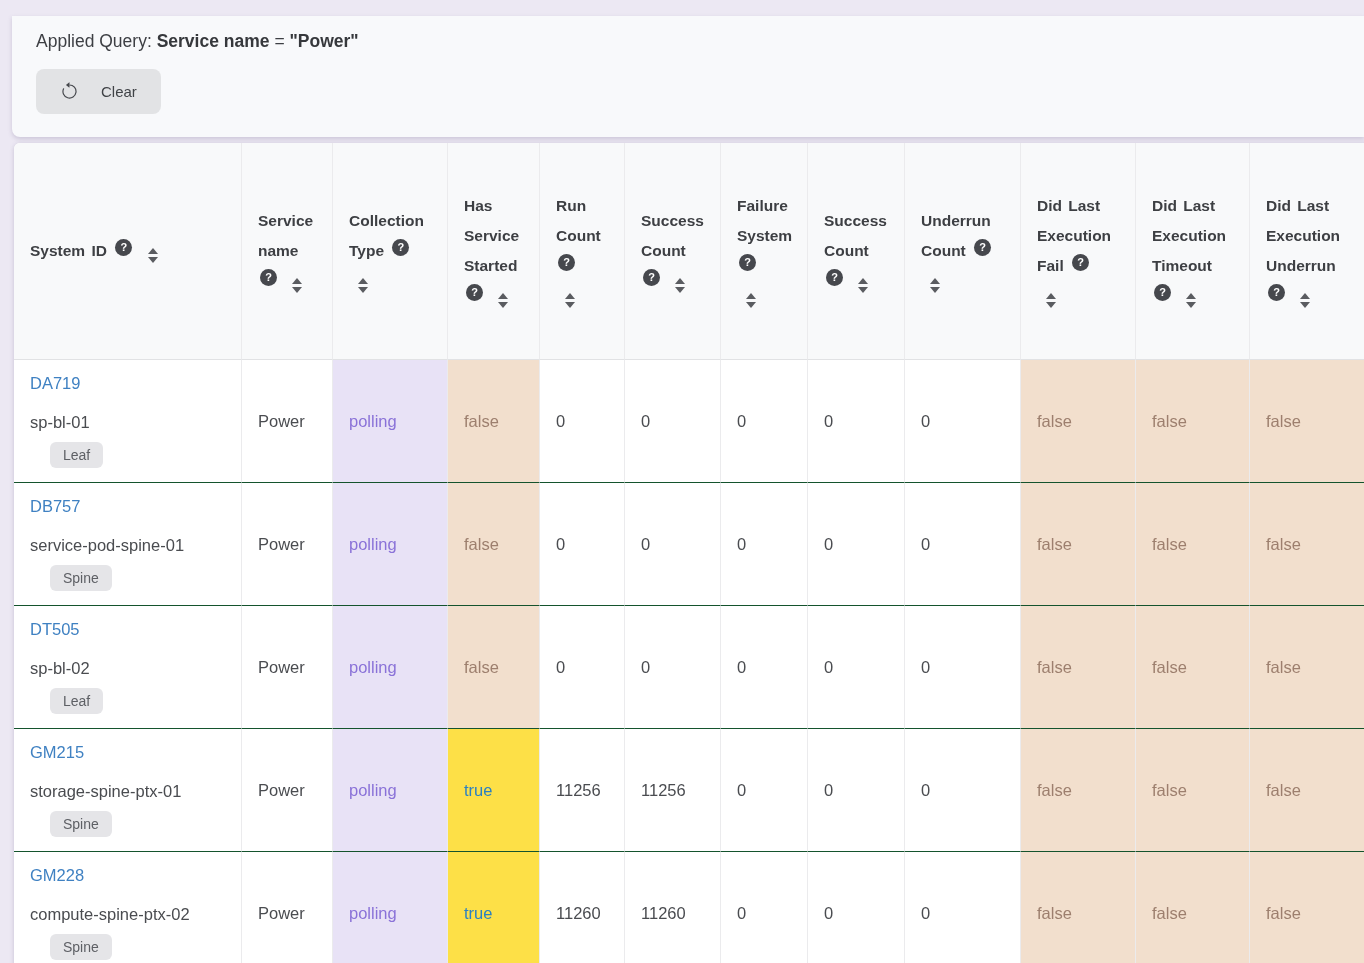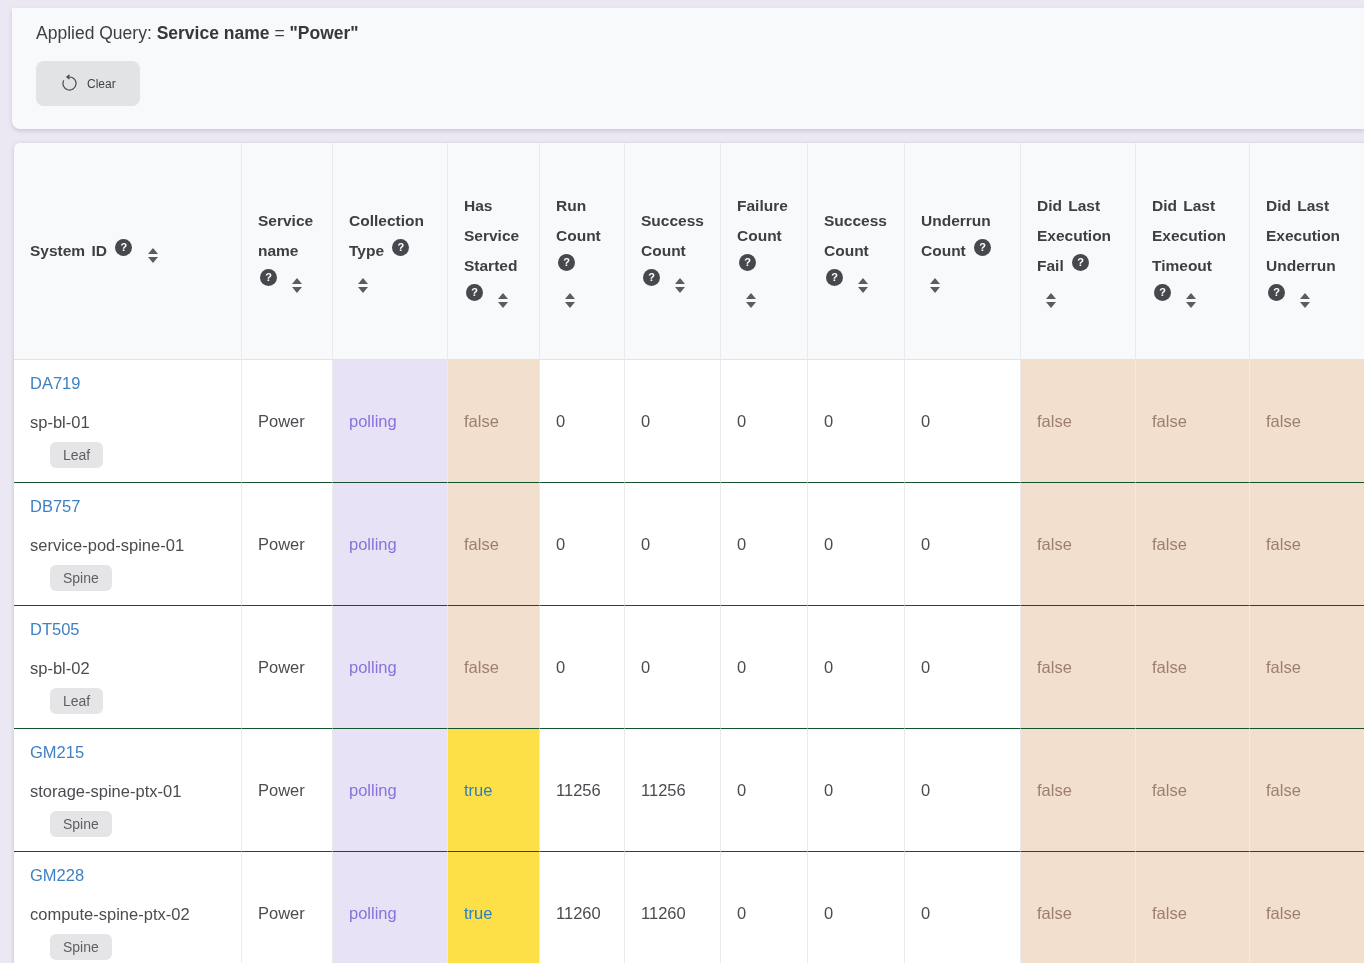--- a/index.html
+++ b/index.html
@@ -6,37 +6,37 @@
     margin:0;padding:0;
     width:1364px;height:963px;
     overflow:hidden;
     background:#ece8f3;
     font-family:"Liberation Sans",sans-serif;
     -webkit-font-smoothing:antialiased;
   }
 
   
   .banner{
-    position:absolute;left:12px;top:8px;
+    position:absolute;left:12px;top:16px;
     width:1352px;height:121px;
     background:#f8f9fb;
     border-radius:0 0 0 8px;
     box-shadow:0 2px 4px rgba(110,100,140,.25);
   }
   .query-line{
     padding:15px 0 0 24px;
     font-size:17.5px;color:#3d3f44;
   }
   .query-line b{font-weight:700;color:#36383c;}
   .clear-btn{
-    display:inline-flex;align-items:center;gap:8px;
+    display:inline-flex;align-items:center;gap:22px;
     margin:17px 0 0 24px;height:45px;padding:0 24px;
     background:#e2e3e5;border:none;border-radius:8px;
     font-family:"Liberation Sans",sans-serif;
-    font-size:12px;color:#404347;cursor:pointer;
+    font-size:15px;color:#404347;cursor:pointer;
   }
   .clear-btn svg{display:block;}
 
   
   .table-card{
     position:absolute;left:14px;top:143px;
     width:1360px;height:830px;
     background:#ffffff;
     border-radius:6px 0 0 0;
     box-shadow:0 1px 4px rgba(110,100,140,.3);
@@ -155,21 +155,21 @@
               <i class="down"></i>
             </span></th>
           <th><span>Run Count</span> <span class="q">?</span> <span class="sort">
               <i class="up"></i>
               <i class="down"></i>
             </span></th>
           <th><span>Success Count</span> <span class="q">?</span> <span class="sort">
               <i class="up"></i>
               <i class="down"></i>
             </span></th>
-          <th><span>Failure Count</span> <span class="q">?</span> <span class="sort">
+          <th><span>Failure System</span> <span class="q">?</span> <span class="sort">
               <i class="up"></i>
               <i class="down"></i>
             </span></th>
           <th><span>Success Count</span> <span class="q">?</span> <span class="sort">
               <i class="up"></i>
               <i class="down"></i>
             </span></th>
           <th><span>Underrun Count</span> <span class="q">?</span> <span class="sort">
               <i class="up"></i>
               <i class="down"></i>

